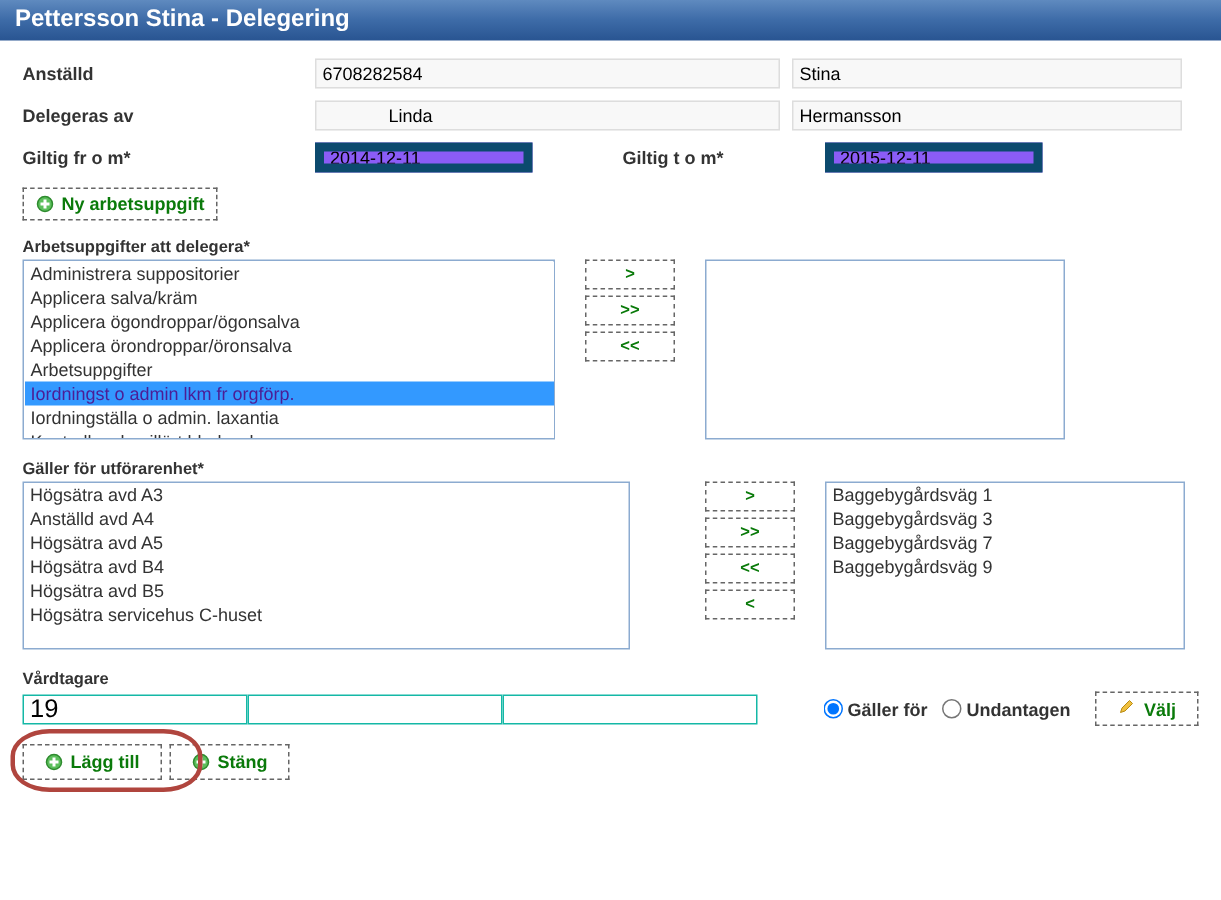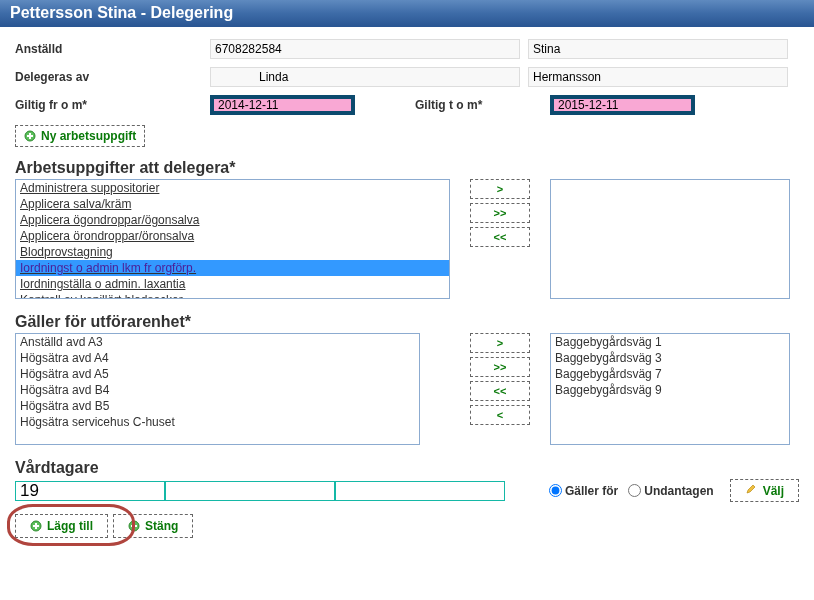--- a/index.html
+++ b/index.html
@@ -28,22 +28,22 @@
     align-items: center;
     margin-bottom: 8px;
   }
   .label-col {
     width: 195px;
     font-weight: bold;
     font-size: 12px;
     color: #333;
   }
   .input-text {
-    border: 4px solid #0c4a6e;
-    background: #f9a8d4;
+    border: 6px solid #0c4a6e;
+    background: #8b5cf6;
     padding: 2px 4px;
     font-size: 12px;
     height: 20px;
   }
   .readonly {
     background: #f8f8f8;
     border: 1px solid #ddd;
   }
   .w1 { width: 230px; }
   .w2 { width: 230px; }
@@ -70,21 +70,21 @@
     margin-right: 5px;
     display: inline-flex;
     align-items: center;
     justify-content: center;
   }
 
   .section-label {
     font-weight: bold;
     margin-top: 12px;
     margin-bottom: 2px;
-    font-size: 16px;
+    font-size: 11px;
   }
 
   .picker-row {
     display: flex;
     align-items: flex-start;
   }
   .listbox {
     border: 1px solid #8cabd0;
     background: #fff;
     overflow-y: scroll;
@@ -213,43 +213,43 @@
             <circle cx="6" cy="6" r="5"></circle>
             <path d="M6 3 L6 9 M3 6 L9 6"></path>
           </svg>
       </span>
       <span>Ny arbetsuppgift</span>
     </button>
   </div>
 
   <div class="section-label">Arbetsuppgifter att delegera*</div>
   <div class="picker-row">
-    <div class="listbox" id="arbets-list" style="width:435px; height:120px;text-decoration:underline;">
+    <div class="listbox" id="arbets-list" style="width:355px; height:120px;">
         <div class="item">Administrera suppositorier</div>
         <div class="item">Applicera salva/kräm</div>
         <div class="item">Applicera ögondroppar/ögonsalva</div>
         <div class="item">Applicera örondroppar/öronsalva</div>
-        <div class="item">Blodprovstagning</div>
+        <div class="item">Arbetsuppgifter</div>
         <div class="item selected">Iordningst o admin lkm fr orgförp.</div>
         <div class="item">Iordningställa o admin. laxantia</div>
         <div class="item">Kontroll av kapillärt blodsocker</div>
       </div>
     <div class="transfer-col">
       <button class="transfer-btn">&gt;</button>
       <button class="transfer-btn">&gt;&gt;</button>
       <button class="transfer-btn">&lt;&lt;</button>
     </div>
     <div class="target-box" style="width:240px; height:120px;"></div>
   </div>
 
   <div class="section-label" style="margin-top:14px;">Gäller för utförarenhet*</div>
   <div class="picker-row">
     <div class="listbox" id="enhet-list" style="width:405px; height:112px;">
-        <div class="item">Anställd avd A3</div>
-        <div class="item">Högsätra avd A4</div>
+        <div class="item">Högsätra avd A3</div>
+        <div class="item">Anställd avd A4</div>
         <div class="item">Högsätra avd A5</div>
         <div class="item">Högsätra avd B4</div>
         <div class="item">Högsätra avd B5</div>
         <div class="item">Högsätra servicehus C-huset</div>
       </div>
     <div class="transfer-col" style="margin-left:40px;">
       <button class="transfer-btn">&gt;</button>
       <button class="transfer-btn">&gt;&gt;</button>
       <button class="transfer-btn">&lt;&lt;</button>
       <button class="transfer-btn">&lt;</button>

